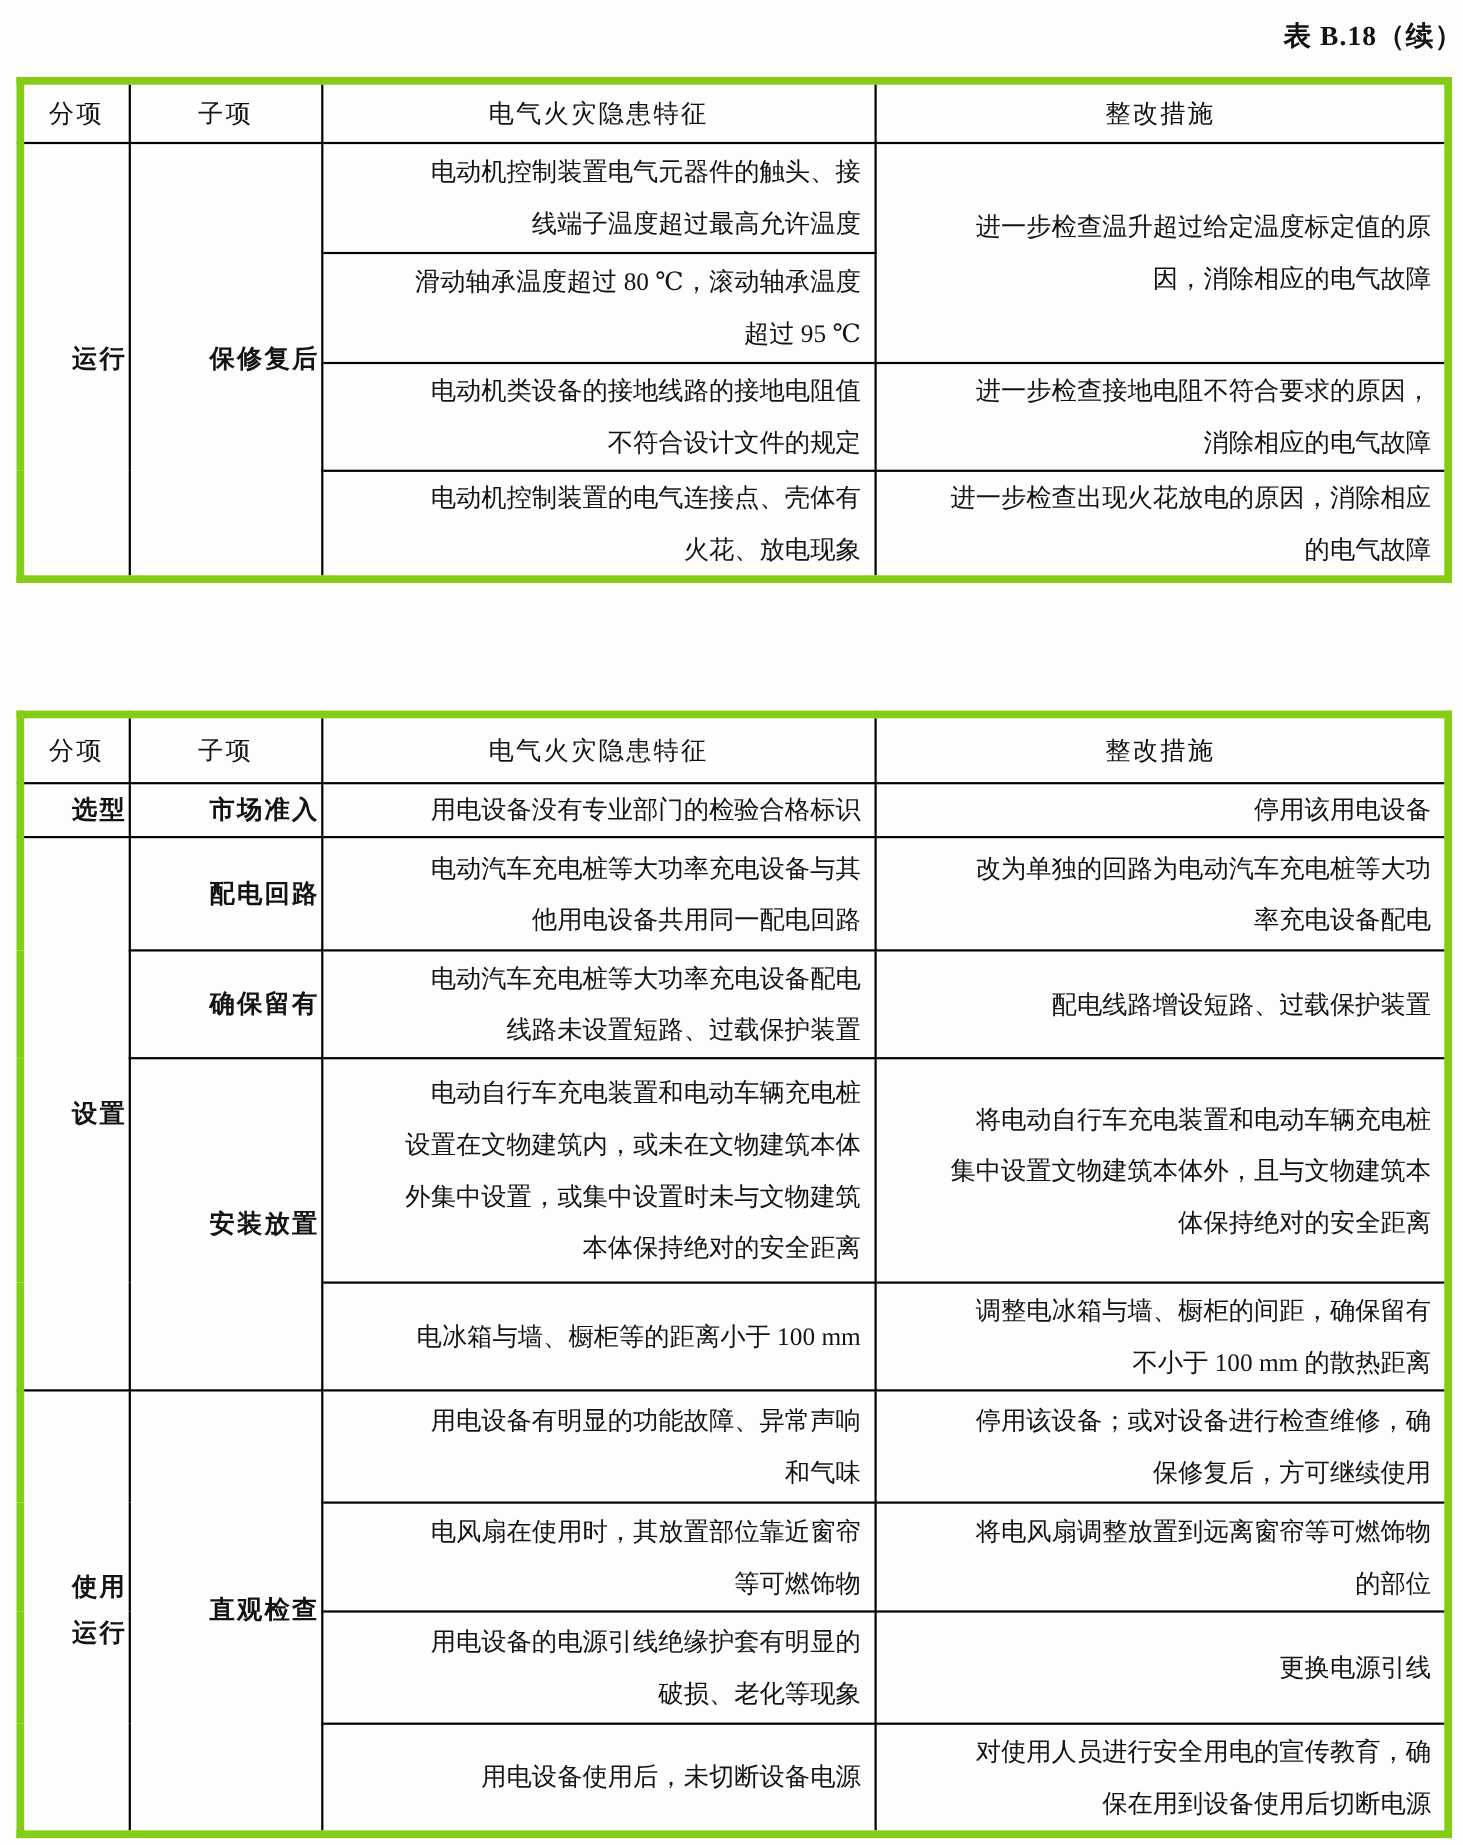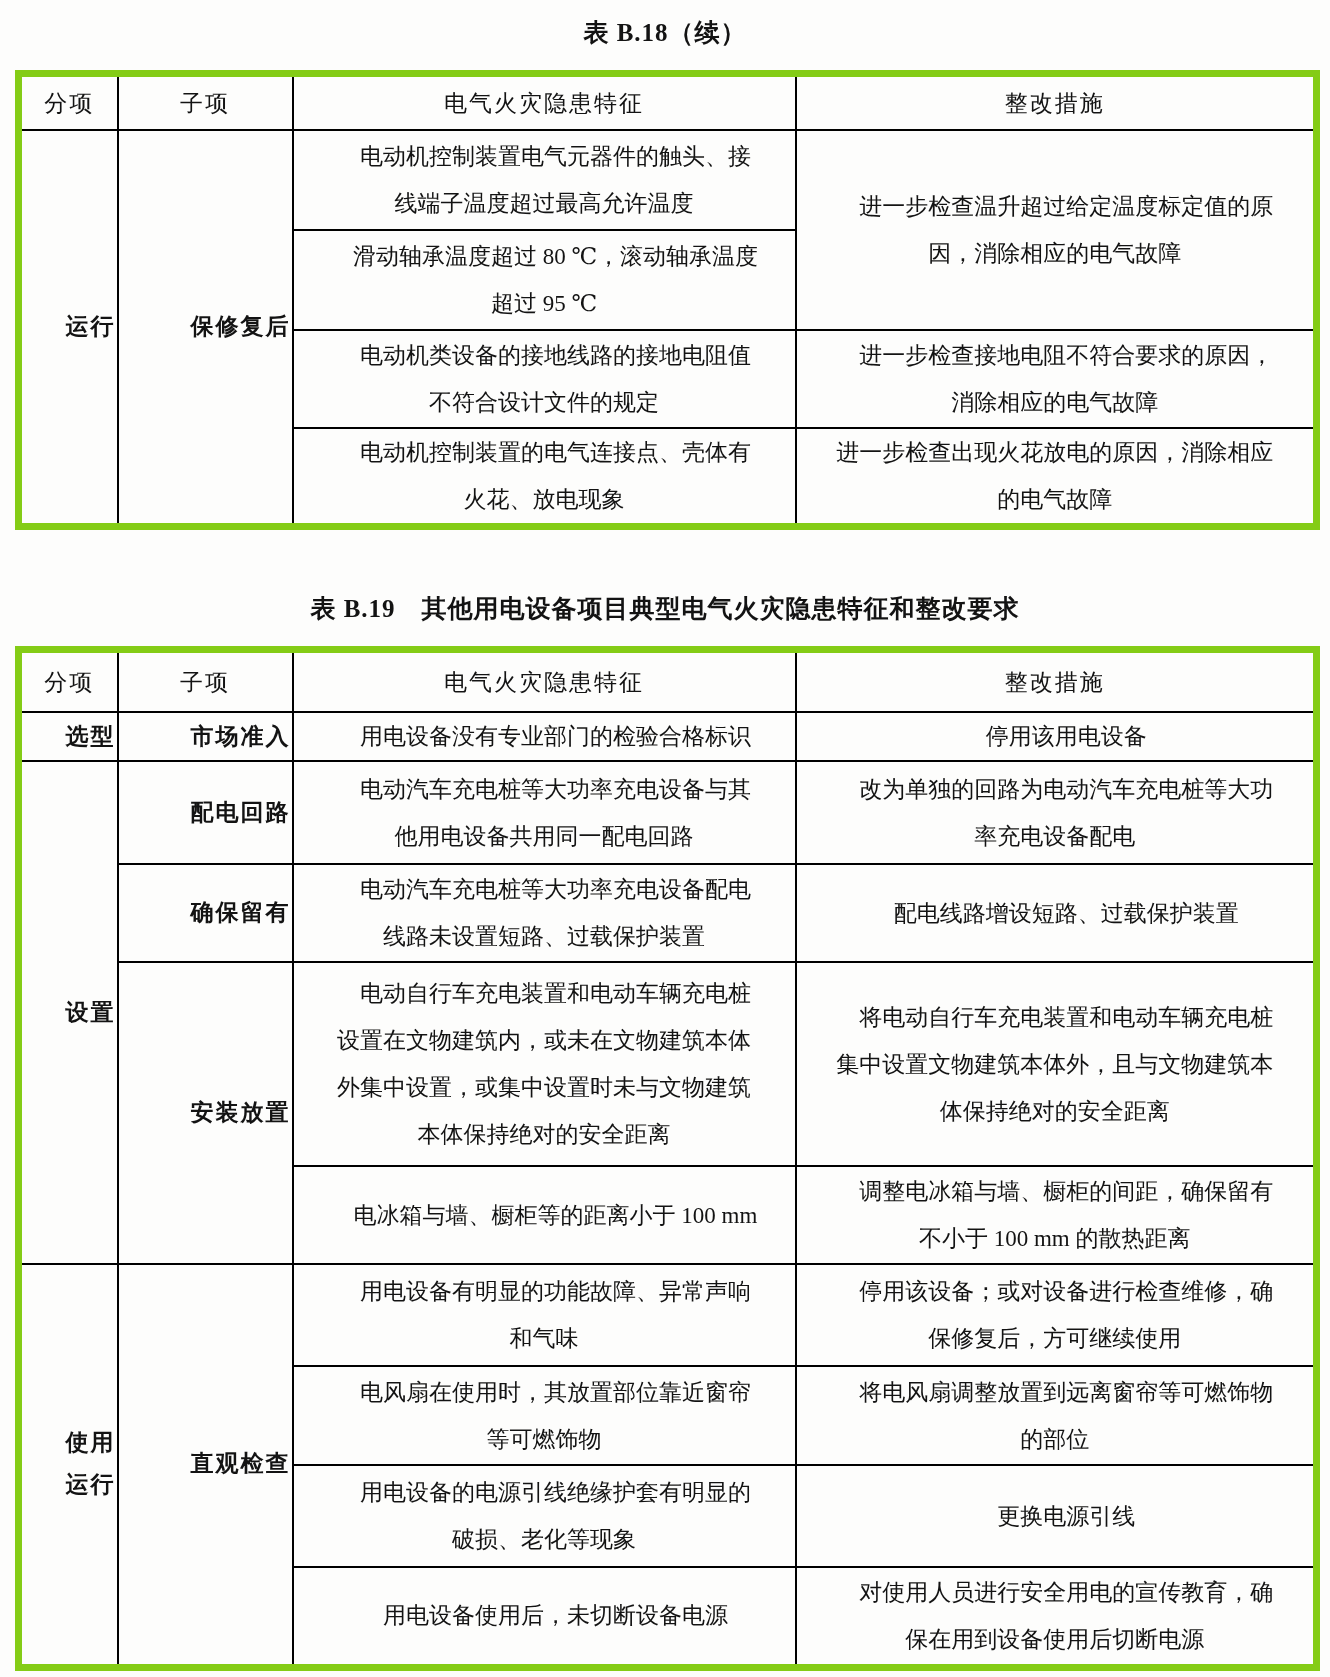--- a/index.html
+++ b/index.html
@@ -8,42 +8,42 @@
     background:#fdfdfc;
     color:#131313;
     font-family:"Liberation Serif","DejaVu Serif",serif;
   }
   .page{position:relative;width:1330px;height:1677px;overflow:hidden;}
   .table-title{
     position:absolute;left:0;width:1330px;
     text-align:center;font-weight:bold;font-size:25px;
     letter-spacing:1px;
   }
-  #title-b18{top:16px;}
+  #title-b18{top:16px;text-align:right;}
   #title-b19{top:592px;}
   table.grid{
     position:absolute;left:15px;width:1298px;
     border-collapse:collapse;table-layout:fixed;
     border:7px solid #84cc16;background:#fdfdfc;
   }
   #table-b18{top:70px;}
   #table-b19{top:646px;}
   col.c1{width:99px;}  col.c2{width:175px;}
   col.c3{width:503px;} col.c4{width:521px;}
   th,td{border:2px solid #000;font-size:23px;}
   th{
     font-weight:normal;text-align:center;vertical-align:middle;
     height:50px;letter-spacing:2px;
   }
   td.center{
     text-align:right;vertical-align:middle;
     white-space:pre-line;line-height:42px;letter-spacing:2px;font-weight:bold;
   }
   td.text{
-    vertical-align:middle;text-align:center;
+    vertical-align:middle;text-align:right;
     padding:0 12px;white-space:pre-line;line-height:47px;
   }
   
   tr.h47{height:47px;}  tr.h92{height:92px;}  tr.h98{height:98px;}
   tr.h99{height:99px;}  tr.h100{height:100px;} tr.h102{height:102px;}
   tr.h103{height:103px;} tr.h204{height:204px;}
   tr.head56 th{height:56px;}
 </style>
 </head>
 <body>
@@ -86,21 +86,20 @@
       </tr>
       <tr class="h92">
         <td class="text">　电动机控制装置的电气连接点、壳体有
 火花、放电现象</td>
         <td class="text">进一步检查出现火花放电的原因，消除相应
 的电气故障</td>
       </tr>
     </tbody>
   </table>
 
-  <div class="table-title" id="title-b19">表 B.19　其他用电设备项目典型电气火灾隐患特征和整改要求</div>
 
   <table class="grid" id="table-b19">
     <colgroup>
         <col class="c1">
         <col class="c2">
         <col class="c3">
         <col class="c4">
       </colgroup>
     <tbody>
       <tr class="head56">

